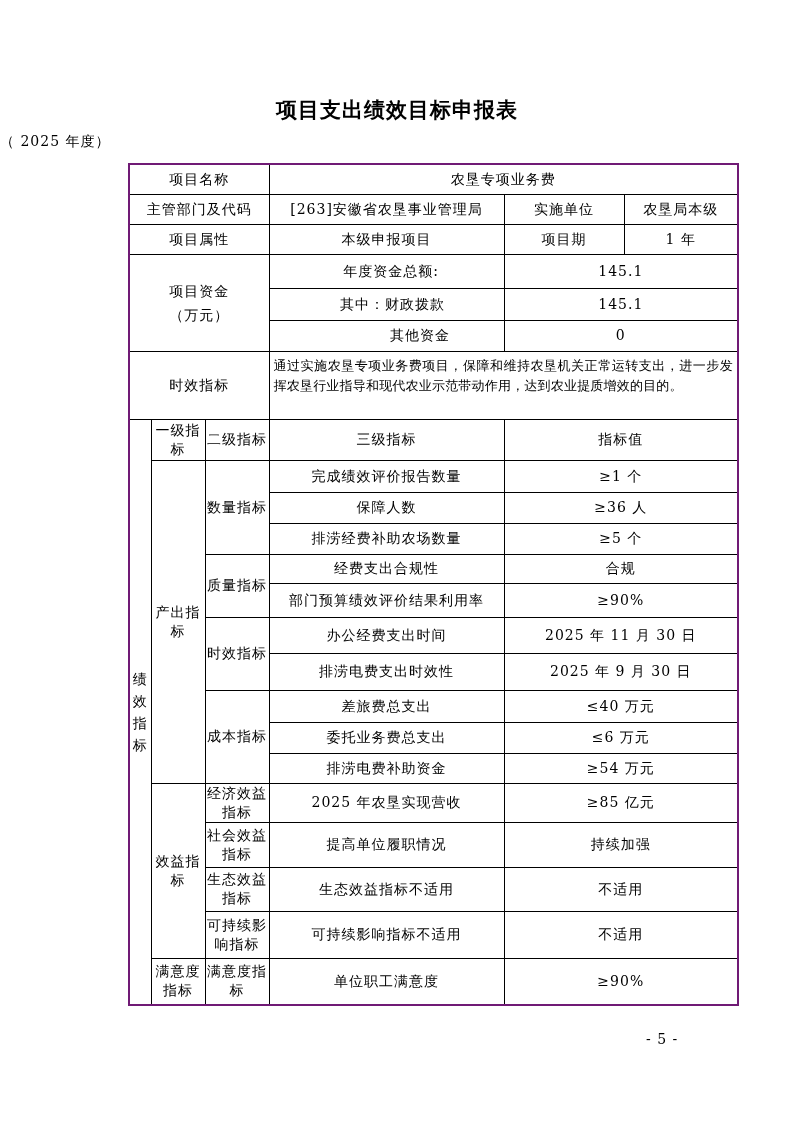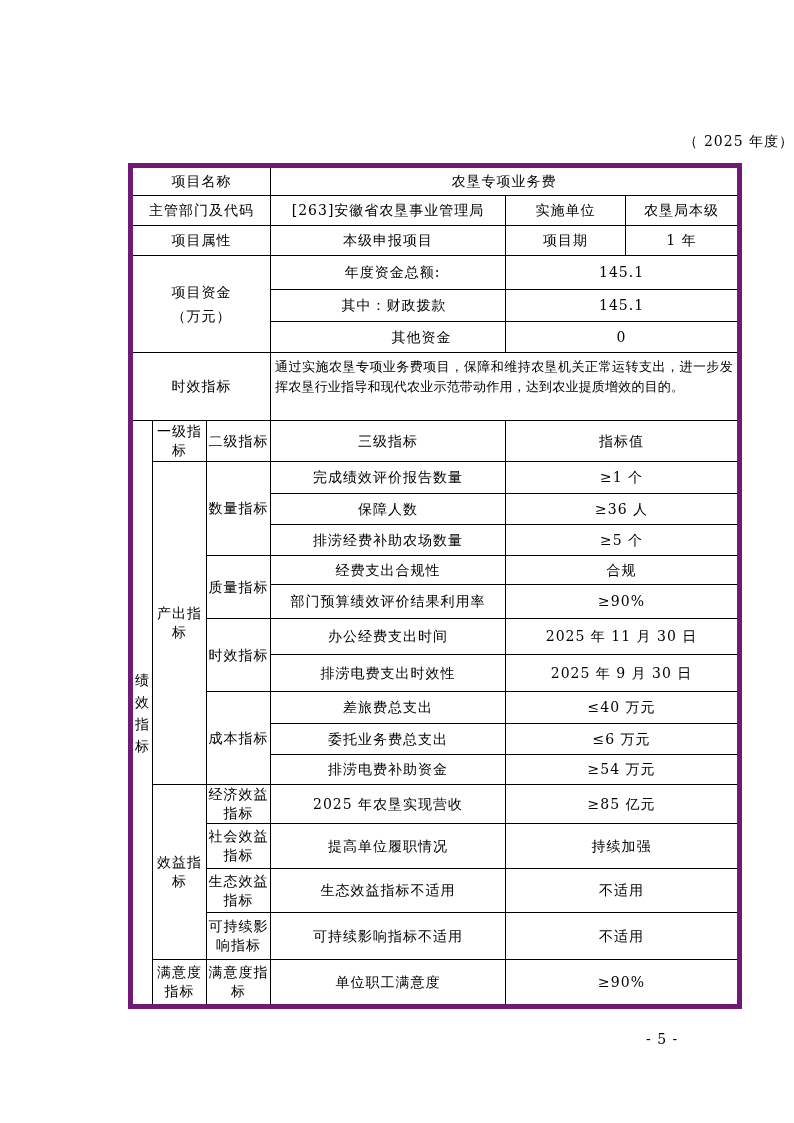--- a/index.html
+++ b/index.html
@@ -9,27 +9,27 @@
     color:#000;
   }
   .page{position:relative;width:794px;height:1123px;overflow:hidden;background:#fff;}
 
   .doc-title{
     position:absolute;top:96px;left:0;width:794px;
     text-align:center;font-size:21px;font-weight:bold;letter-spacing:1px;
   }
   .doc-subtitle{
     position:absolute;top:133px;left:0;width:794px;
-    text-align:right;font-size:14px;letter-spacing:1px;
+    text-align:left;font-size:14px;letter-spacing:1px;
   }
 
   table.form{
     position:absolute;left:128px;top:163px;
     width:609px;border-collapse:collapse;table-layout:fixed;
-    border:5px solid #701a75;
+    border:2px solid #701a75;
   }
   td{
     border:1px solid #000;
     font-size:14px;letter-spacing:1px;line-height:19px;
     text-align:center;vertical-align:middle;
     padding:1px;overflow:hidden;word-break:break-all;
   }
   td.c2{padding:0;}
   td.side{padding:0;line-height:22px;font-size:14px;}
   td.fund-label{white-space:pre-line;line-height:24px;}
@@ -44,20 +44,21 @@
   .footer{
     position:absolute;top:1031px;left:646px;
     font-size:14px;letter-spacing:1px;
   }
 </style>
 </head>
 <body>
 
 <div class="page">
 
+  <div class="doc-title">项目支出绩效目标申报表</div>
   <div class="doc-subtitle">（  2025  年度）</div>
 
   <table class="form">
     <colgroup>
       <col style="width:22px">
         <col style="width:54px">
         <col style="width:64px">
       <col style="width:235px">
         <col style="width:120px">
         <col style="width:114px">

